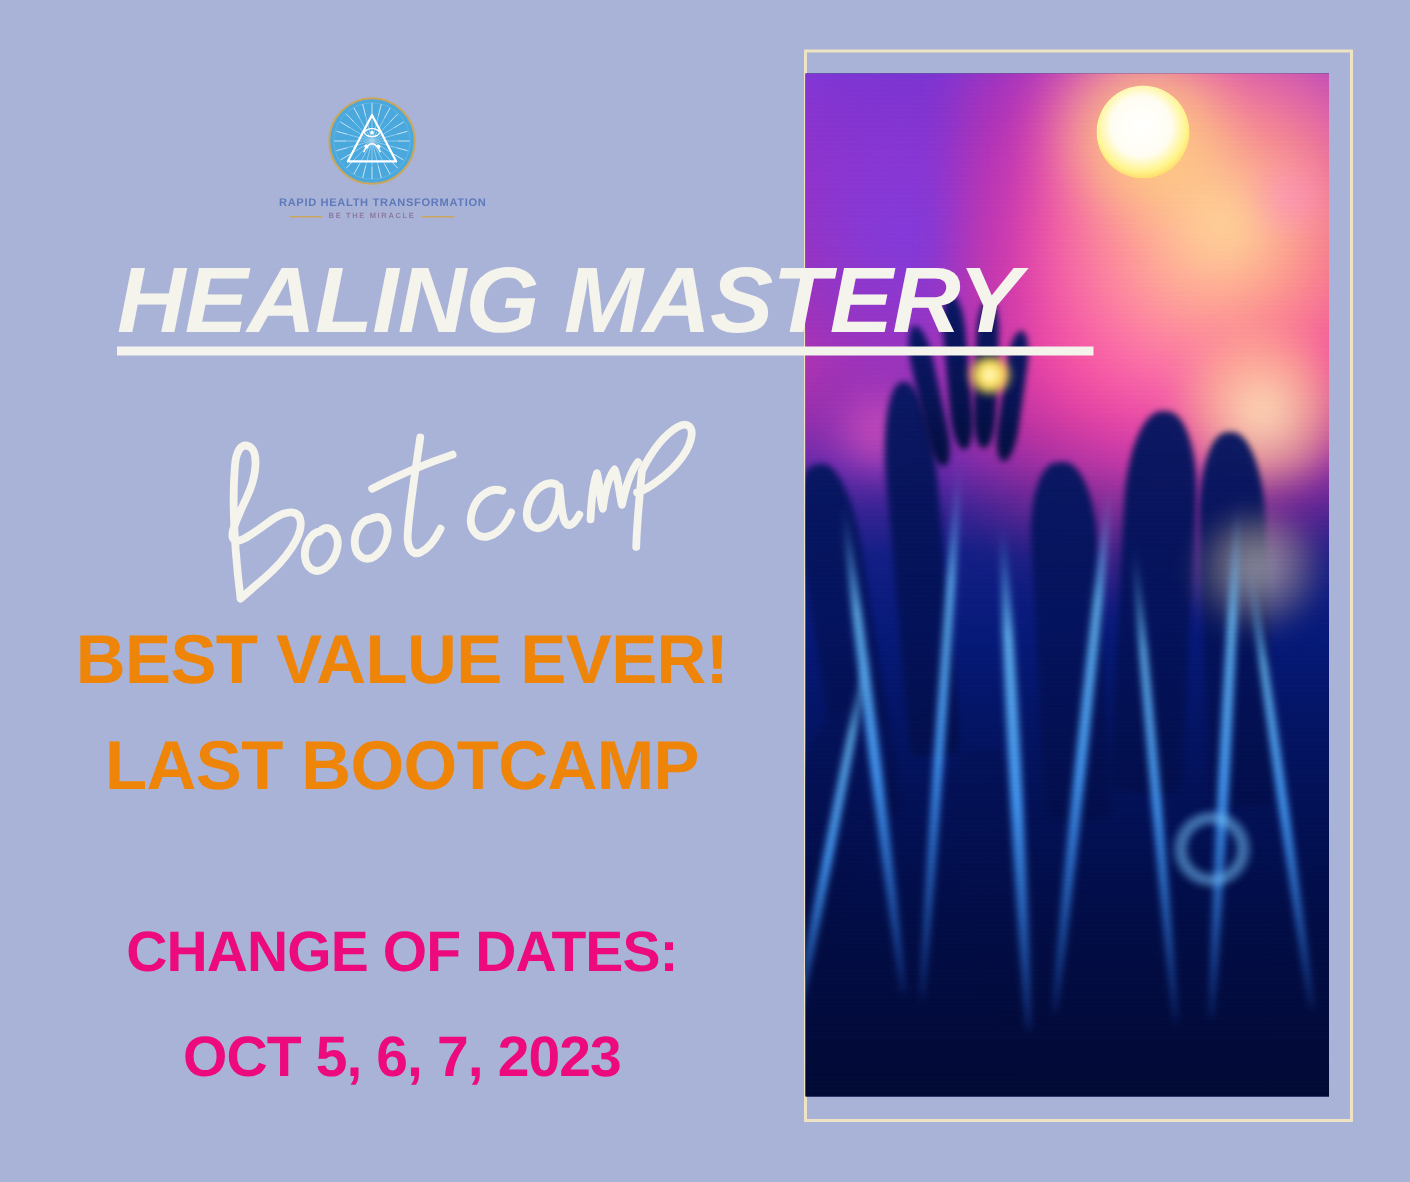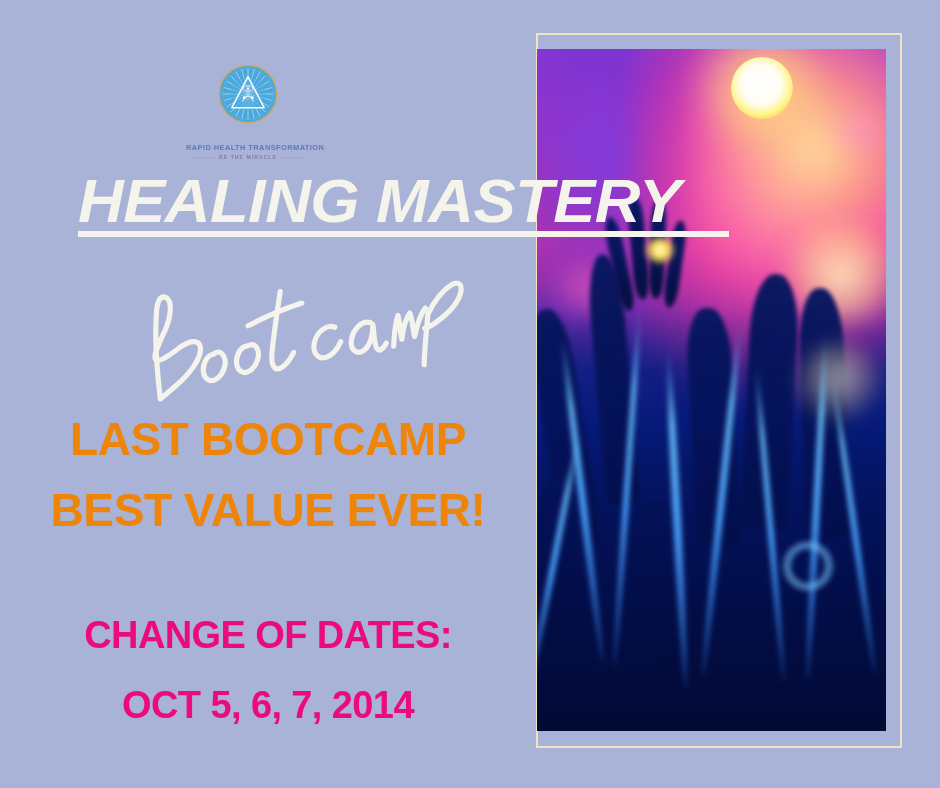--- a/index.html
+++ b/index.html
@@ -192,21 +192,21 @@
     width:124px; height:98px;
     z-index:5;
     text-align:center;
   }
   #logo-mark {
     width:62px; height:62px;
     margin:0 auto;
     display:block;
   }
   #logo-wordmark {
-    margin-top:18px;
+    margin-top:5px;
     font-size:7.4px;
     letter-spacing:0.45px;
     font-weight:700;
     color:#5e79bb;
     white-space:nowrap;
   }
   #logo-tagline-row {
     display:flex; align-items:center; justify-content:center;
     gap:4px; margin-top:2px;
   }
@@ -417,22 +417,22 @@
                  C287 82 292 70 298 64"></path>
 
         <path d="M300 70 C296 88 292 106 290 120
                  M300 70 C308 58 318 48 327 44 C334 41 338 45 335 53
                  C331 64 318 74 306 80 C300 83 297 84 295 84"></path>
       </g>
     </svg>
   </div>
 
   <div id="offer">
+    <span class="line">BEST VALUE EVER!</span>
     <span class="line">LAST BOOTCAMP</span>
-    <span class="line">BEST VALUE EVER!</span>
   </div>
 
   <div id="dates">
     <span class="line">CHANGE OF DATES:</span>
-    <span class="line">OCT 5, 6, 7, 2014</span>
+    <span class="line">OCT 5, 6, 7, 2023</span>
   </div>
 
 </div>
 
 </body></html>

